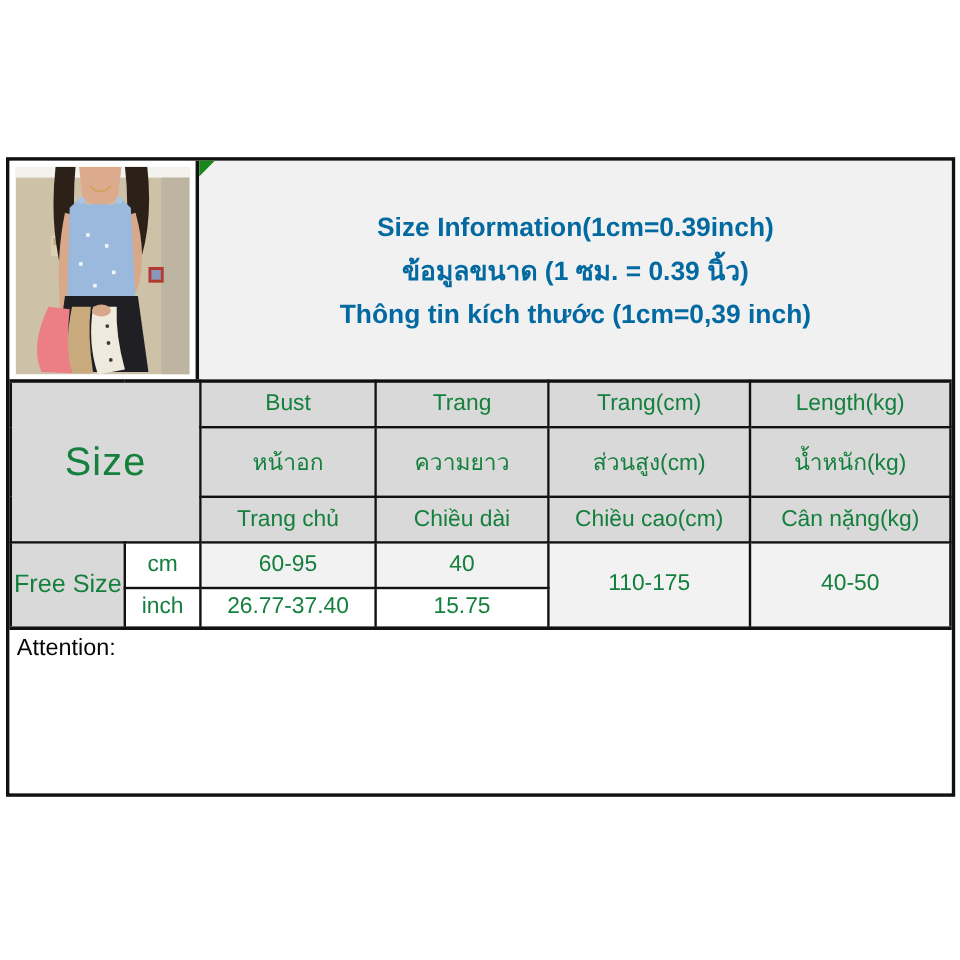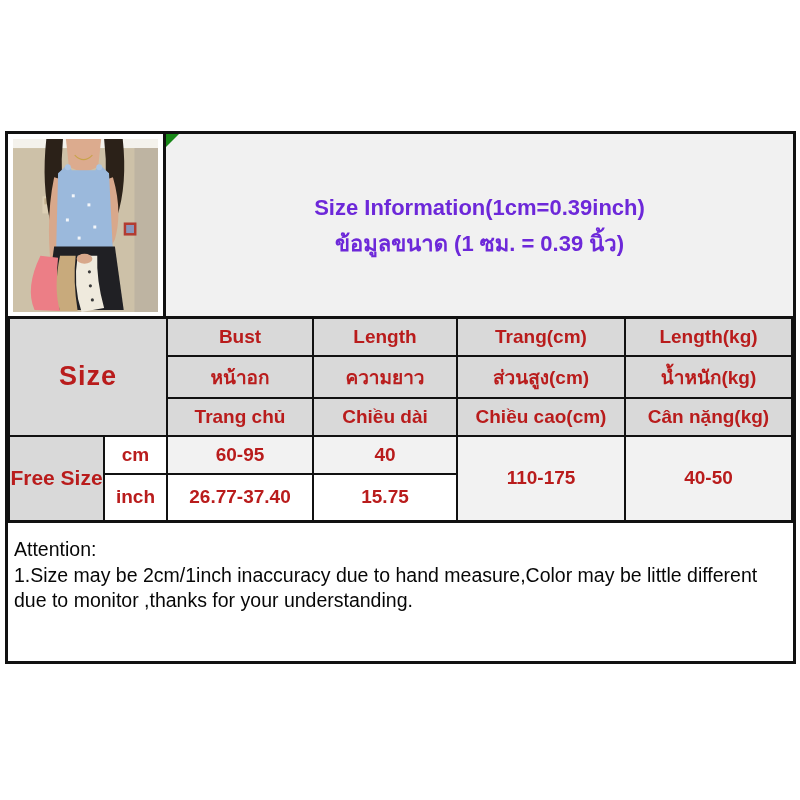--- a/index.html
+++ b/index.html
@@ -21,46 +21,46 @@
   .photo-panel svg { width: 100%; height: 100%; display: block; }
   .title-panel {
     flex: 1; background: #f1f1f1; position: relative;
     display: flex; flex-direction: column; justify-content: center; align-items: center;
     gap: 11px; text-align: center;
   }
   .corner-marker {
     position: absolute; top: 0; left: 0; width: 0; height: 0;
     border-top: 13px solid #178717; border-right: 13px solid transparent;
   }
-  .title-line { font-weight: bold; font-size: 22px; line-height: 25px; color: #6d28d9; }
+  .title-line { font-weight: bold; font-size: 22px; line-height: 25px; color: #0369a1; }
 
   
   table.size-table {
     width: 100%; border-collapse: collapse; table-layout: fixed;
     border-top: 3px solid #111111; border-bottom: 3px solid #111111;
     flex: none;
   }
   .size-table td {
     border: 2px solid #111111; text-align: center; vertical-align: middle;
-    font-weight: bold; font-size: 19px; color: #b91c1c; overflow: hidden;
+    font-weight: normal; font-size: 19px; color: #15803d; overflow: hidden;
   }
   .size-table td.hdr { background: #d9d9d9; }
   .size-table td.band { background: #f2f2f2; }
   .size-table td.white { background: #ffffff; }
-  .size-table td.size-corner { background: #d9d9d9; font-size: 27px; letter-spacing: 1px; }
+  .size-table td.size-corner { background: #d9d9d9; font-size: 33px; letter-spacing: 1px; }
   .size-table td.free-size { background: #d9d9d9; font-size: 21px; }
   .size-table tr.r1 td { height: 38px; }
-  .size-table tr.r2 td { height: 42px; }
+  .size-table tr.r2 td { height: 58px; }
   .size-table tr.r3 td { height: 38px; }
   .size-table tr.r4 td { height: 38px; }
-  .size-table tr.r5 td { height: 48px; }
+  .size-table tr.r5 td { height: 34px; }
 
   
   .attention {
-    flex: 1; background: #ffffff; padding: 14px 8px 0 6px;
+    flex: 1; background: #ffffff; padding: 3px 8px 0 6px;
     font-size: 19.5px; line-height: 25.5px; font-weight: normal; color: #070707;
   }
   .attention p { margin: 0; }
 </style>
 </head>
 <body>
 
 <div class="frame">
 
   <div class="top-row">
@@ -100,37 +100,38 @@
             <circle cx="81" cy="160" r="1.6"></circle>
         </g>
         <ellipse cx="73" cy="119" rx="8" ry="5" fill="#d8a88b"></ellipse>
       </svg>
     </div>
 
     <div class="title-panel">
       <div class="corner-marker"></div>
       <div class="title-line">Size Information(1cm=0.39inch)</div>
       <div class="title-line">ข้อมูลขนาด (1 ซม. = 0.39 นิ้ว)</div>
+      <div class="title-line">Thông tin kích thước (1cm=0,39 inch)</div>
     </div>
   </div>
 
   <table class="size-table">
     <colgroup>
       <col style="width:95px">
         <col style="width:63px">
         <col style="width:146px">
       <col style="width:144px">
         <col style="width:168px">
         <col>
     </colgroup>
     <tbody>
       <tr class="r1">
         <td class="size-corner" colspan="2" rowspan="3">Size</td>
         <td class="hdr">Bust</td>
-        <td class="hdr">Length</td>
+        <td class="hdr">Trang</td>
         <td class="hdr">Trang(cm)</td>
         <td class="hdr">Length(kg)</td>
       </tr>
       <tr class="r2">
         <td class="hdr">หน้าอก</td>
         <td class="hdr">ความยาว</td>
         <td class="hdr">ส่วนสูง(cm)</td>
         <td class="hdr">น้ำหนัก(kg)</td>
       </tr>
       <tr class="r3">
@@ -150,16 +151,15 @@
       <tr class="r5">
         <td class="white">inch</td>
         <td class="white">26.77-37.40</td>
         <td class="white">15.75</td>
       </tr>
     </tbody>
   </table>
 
   <div class="attention">
     <p>Attention:</p>
-    <p>1.Size may be 2cm/1inch inaccuracy due to hand measure,Color may be little different due to monitor ,thanks for your understanding.</p>
   </div>
 
 </div>
 
 </body></html>

